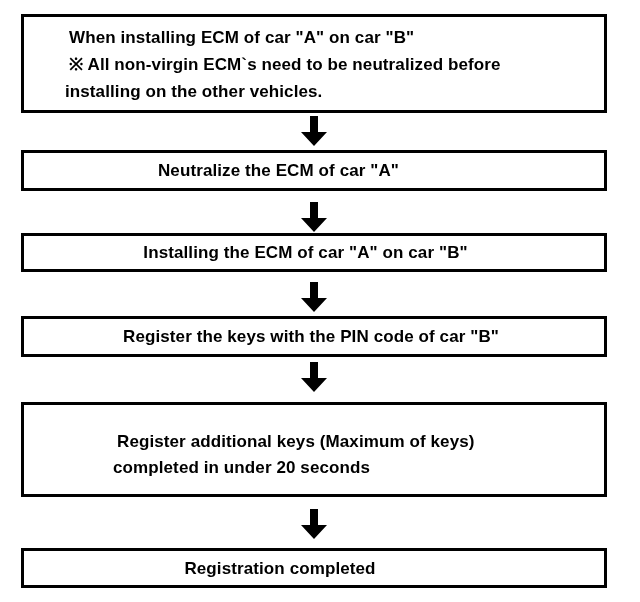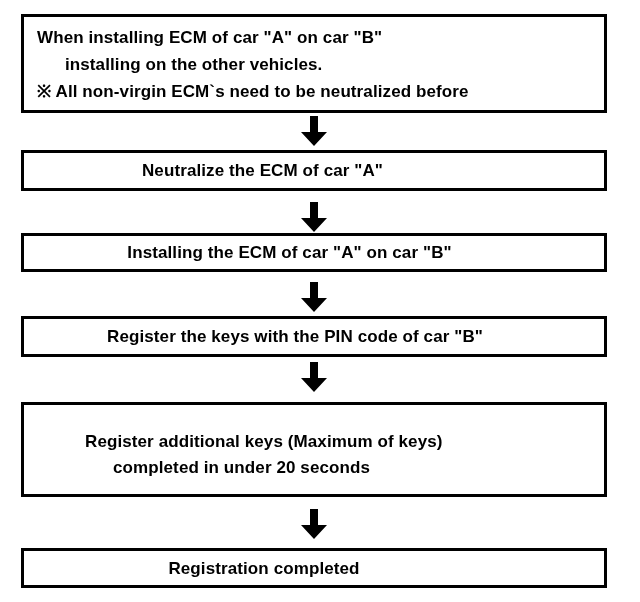--- a/index.html
+++ b/index.html
@@ -27,20 +27,21 @@
     letter-spacing: 0.1px;
   }
   .box.single {
     display: flex;
     align-items: center;
     justify-content: center;
   }
   .line {
     line-height: 27px;
     white-space: nowrap;
+    margin-left: 32px;
   }
   .indent { margin-left: 28px; }
   .arrow {
     position: absolute;
     left: 300px;
     width: 28px;
     height: 30px;
   }
   .arrow svg { display: block; }
 
@@ -57,22 +58,22 @@
   #arrow5 { top: 509px; }
   #box6   { top: 548px; height: 40px; padding-right: 100px; }
 </style>
 </head>
 <body>
 
 <div class="canvas">
 
   <div class="box" id="box1">
     <div class="line">When installing ECM of car "A" on car "B"</div>
+    <div class="line">※ All non-virgin ECM`s need to be neutralized before</div>
     <div class="line indent">installing on the other vehicles.</div>
-    <div class="line">※ All non-virgin ECM`s need to be neutralized before</div>
   </div>
 
   <div class="arrow" id="arrow1">
     <svg width="28" height="30" viewBox="0 0 28 30" aria-hidden="true">
       <path d="M10 0 L18 0 L18 16 L27 16 L14 30 L1 16 L10 16 Z" fill="#000000"></path>
     </svg>
   </div>
 
   <div class="box single" id="box2">
     <span class="line">Neutralize the ECM of car "A"</span>

